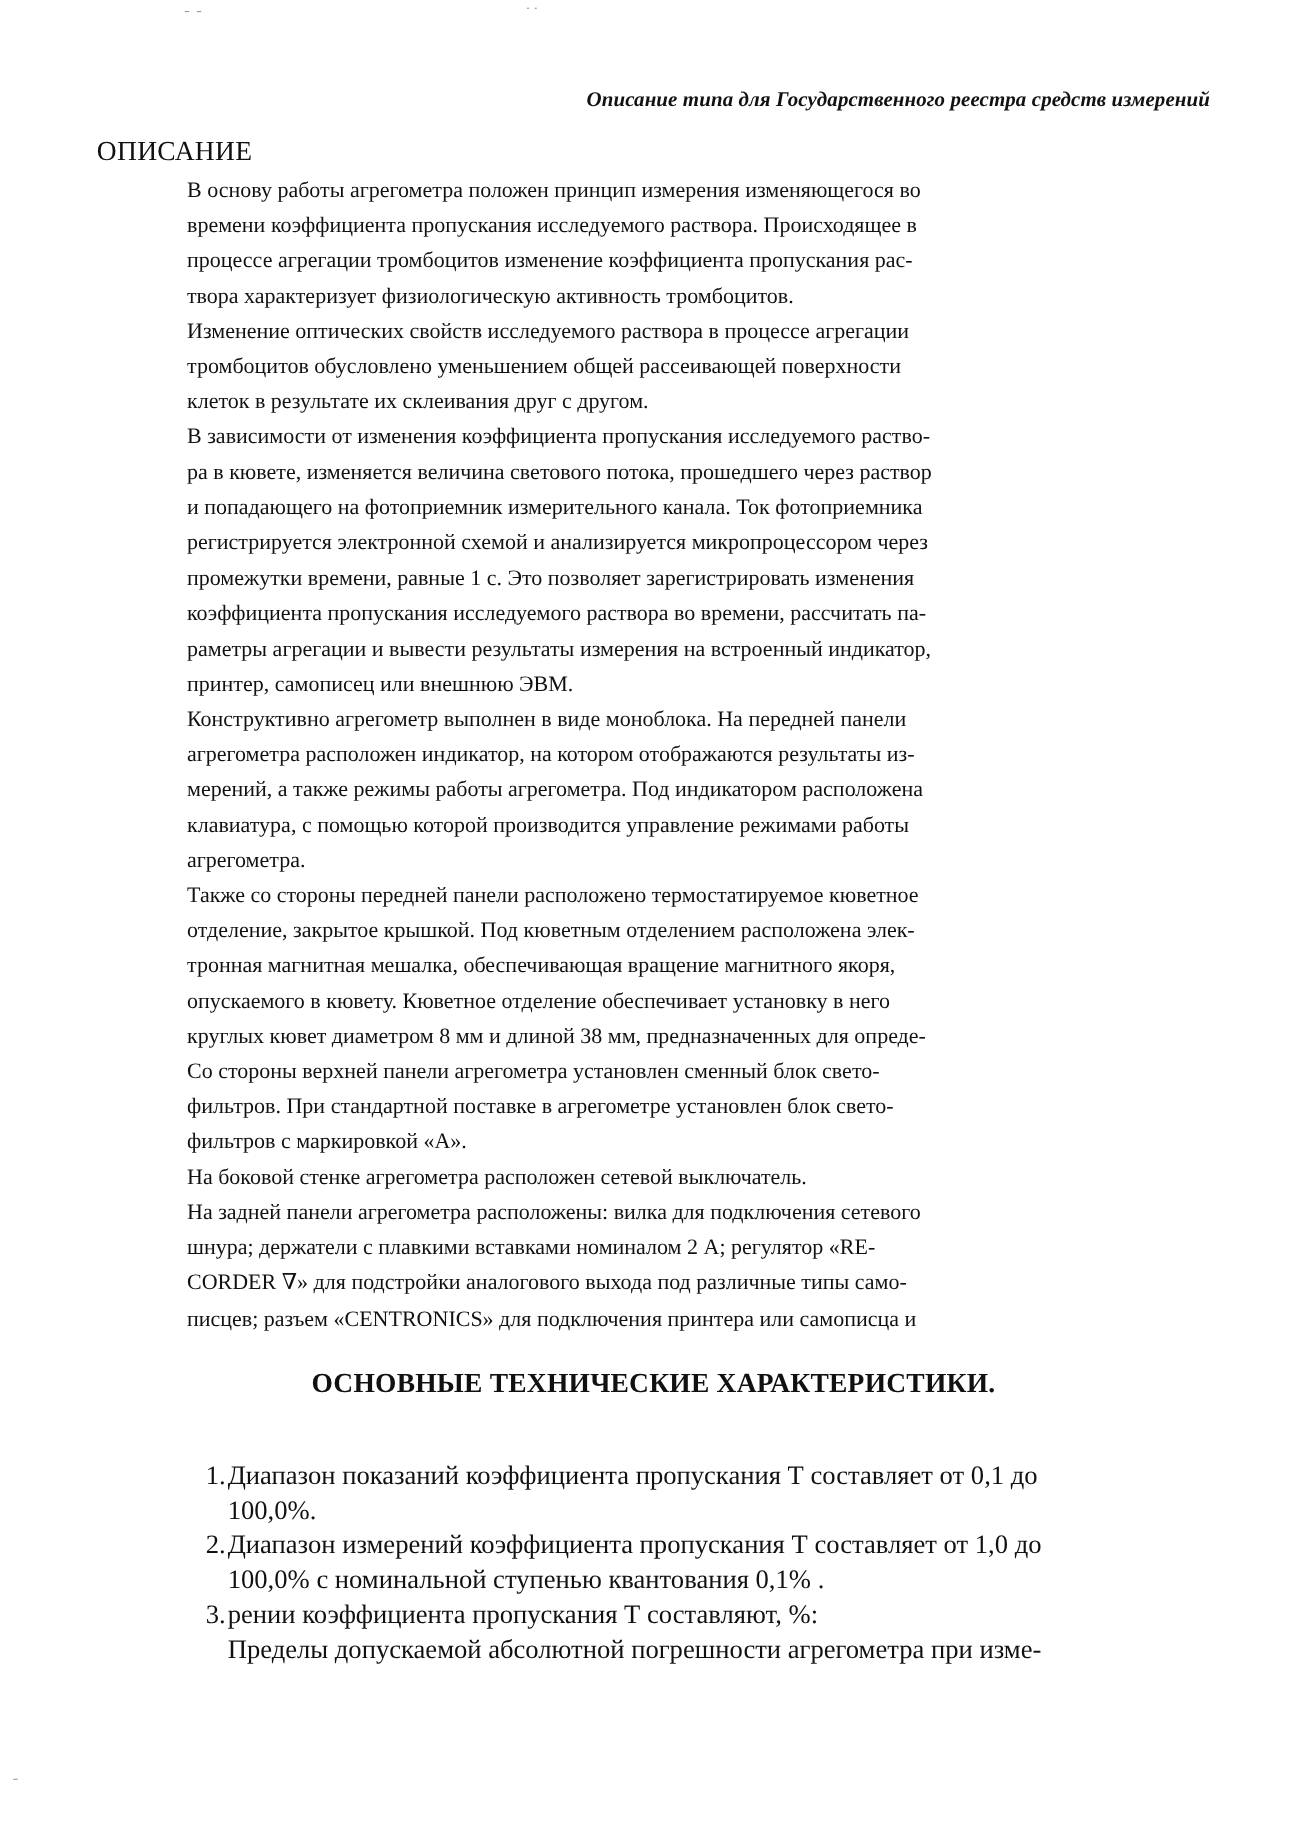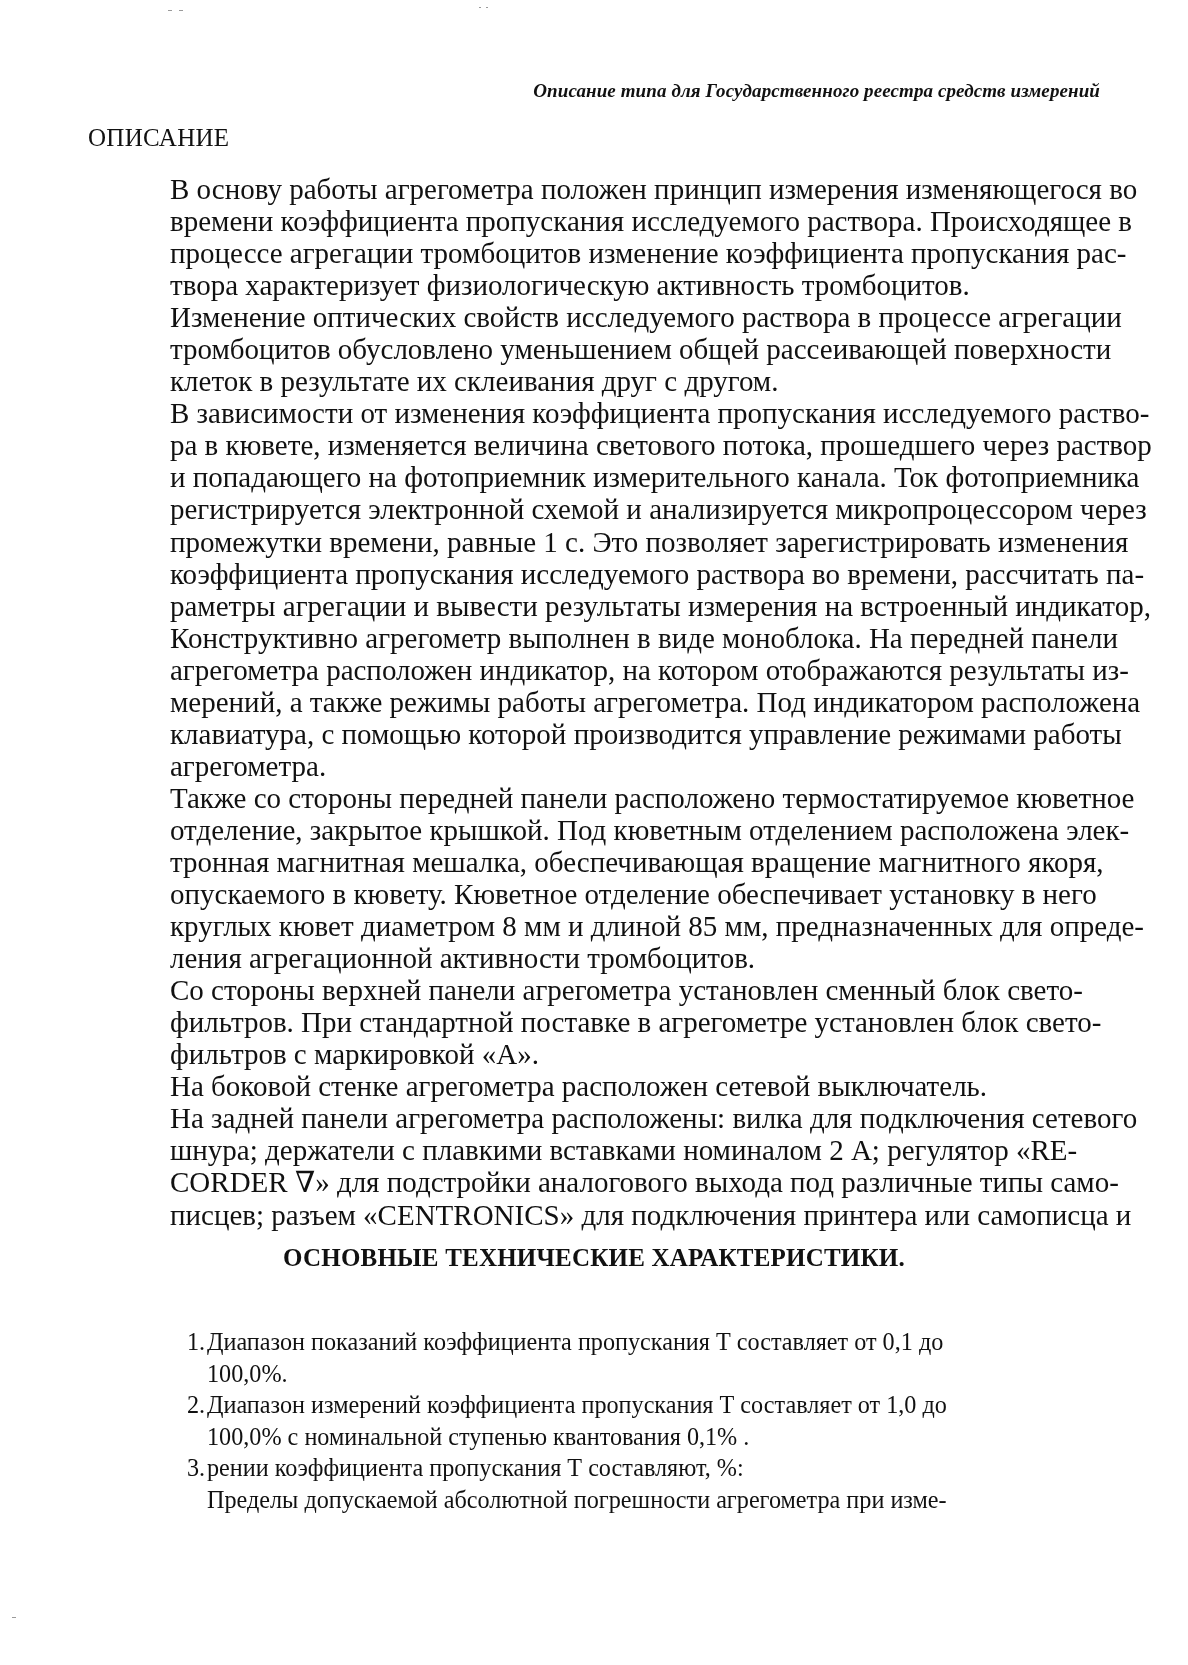--- a/index.html
+++ b/index.html
@@ -36,24 +36,24 @@
       left: 0;
       width: 100%;
       padding-left: 88px;
       box-sizing: border-box;
       font-size: 25px;
       font-weight: normal;
       letter-spacing: 0.3px;
     }
     .body-text {
       position: absolute;
-      top: 173px;
+      top: 157px;
       left: 170px;
       width: 920px;
-      font-size: 29px;
+      font-size: 20px;
       line-height: 32.05px;
     }
     .body-text p {
       margin: 0;
       white-space: nowrap;
     }
     .section-title {
       position: absolute;
       top: 1244px;
       left: 0;
@@ -117,31 +117,31 @@
     <p>Изменение оптических свойств исследуемого раствора в процессе агрегации</p>
     <p>тромбоцитов обусловлено уменьшением общей рассеивающей поверхности</p>
     <p>клеток в результате их склеивания друг с другом.</p>
     <p>В зависимости от изменения коэффициента пропускания исследуемого раство-</p>
     <p>ра в кювете, изменяется величина светового потока, прошедшего через раствор</p>
     <p>и попадающего на фотоприемник измерительного канала. Ток фотоприемника</p>
     <p>регистрируется электронной схемой и анализируется микропроцессором через</p>
     <p>промежутки времени, равные 1 с. Это позволяет зарегистрировать изменения</p>
     <p>коэффициента пропускания исследуемого раствора во времени, рассчитать па-</p>
     <p>раметры агрегации и вывести результаты измерения на встроенный индикатор,</p>
+    <p>принтер, самописец или внешнюю ЭВМ.</p>
     <p>Конструктивно агрегометр выполнен в виде моноблока. На передней панели</p>
     <p>агрегометра расположен индикатор, на котором отображаются результаты из-</p>
     <p>мерений, а также режимы работы агрегометра. Под индикатором расположена</p>
     <p>клавиатура, с помощью которой производится управление режимами работы</p>
     <p>агрегометра.</p>
     <p>Также со стороны передней панели расположено термостатируемое кюветное</p>
     <p>отделение, закрытое крышкой. Под кюветным отделением расположена элек-</p>
     <p>тронная магнитная мешалка, обеспечивающая вращение магнитного якоря,</p>
     <p>опускаемого в кювету. Кюветное отделение обеспечивает установку в него</p>
-    <p>круглых кювет диаметром 8 мм и длиной 85 мм, предназначенных для опреде-</p>
-    <p>ления агрегационной активности тромбоцитов.</p>
+    <p>круглых кювет диаметром 8 мм и длиной 38 мм, предназначенных для опреде-</p>
     <p>Со стороны верхней панели агрегометра установлен сменный блок свето-</p>
     <p>фильтров. При стандартной поставке в агрегометре установлен блок свето-</p>
     <p>фильтров с маркировкой «А».</p>
     <p>На боковой стенке агрегометра расположен сетевой выключатель.</p>
     <p>На задней панели агрегометра расположены: вилка для подключения сетевого</p>
     <p>шнура; держатели с плавкими вставками номиналом 2 А; регулятор «RE-</p>
     <p>CORDER ∇» для подстройки аналогового выхода под различные типы само-</p>
     <p>писцев; разъем «CENTRONICS» для подключения принтера или самописца и</p>
   </div>
 

